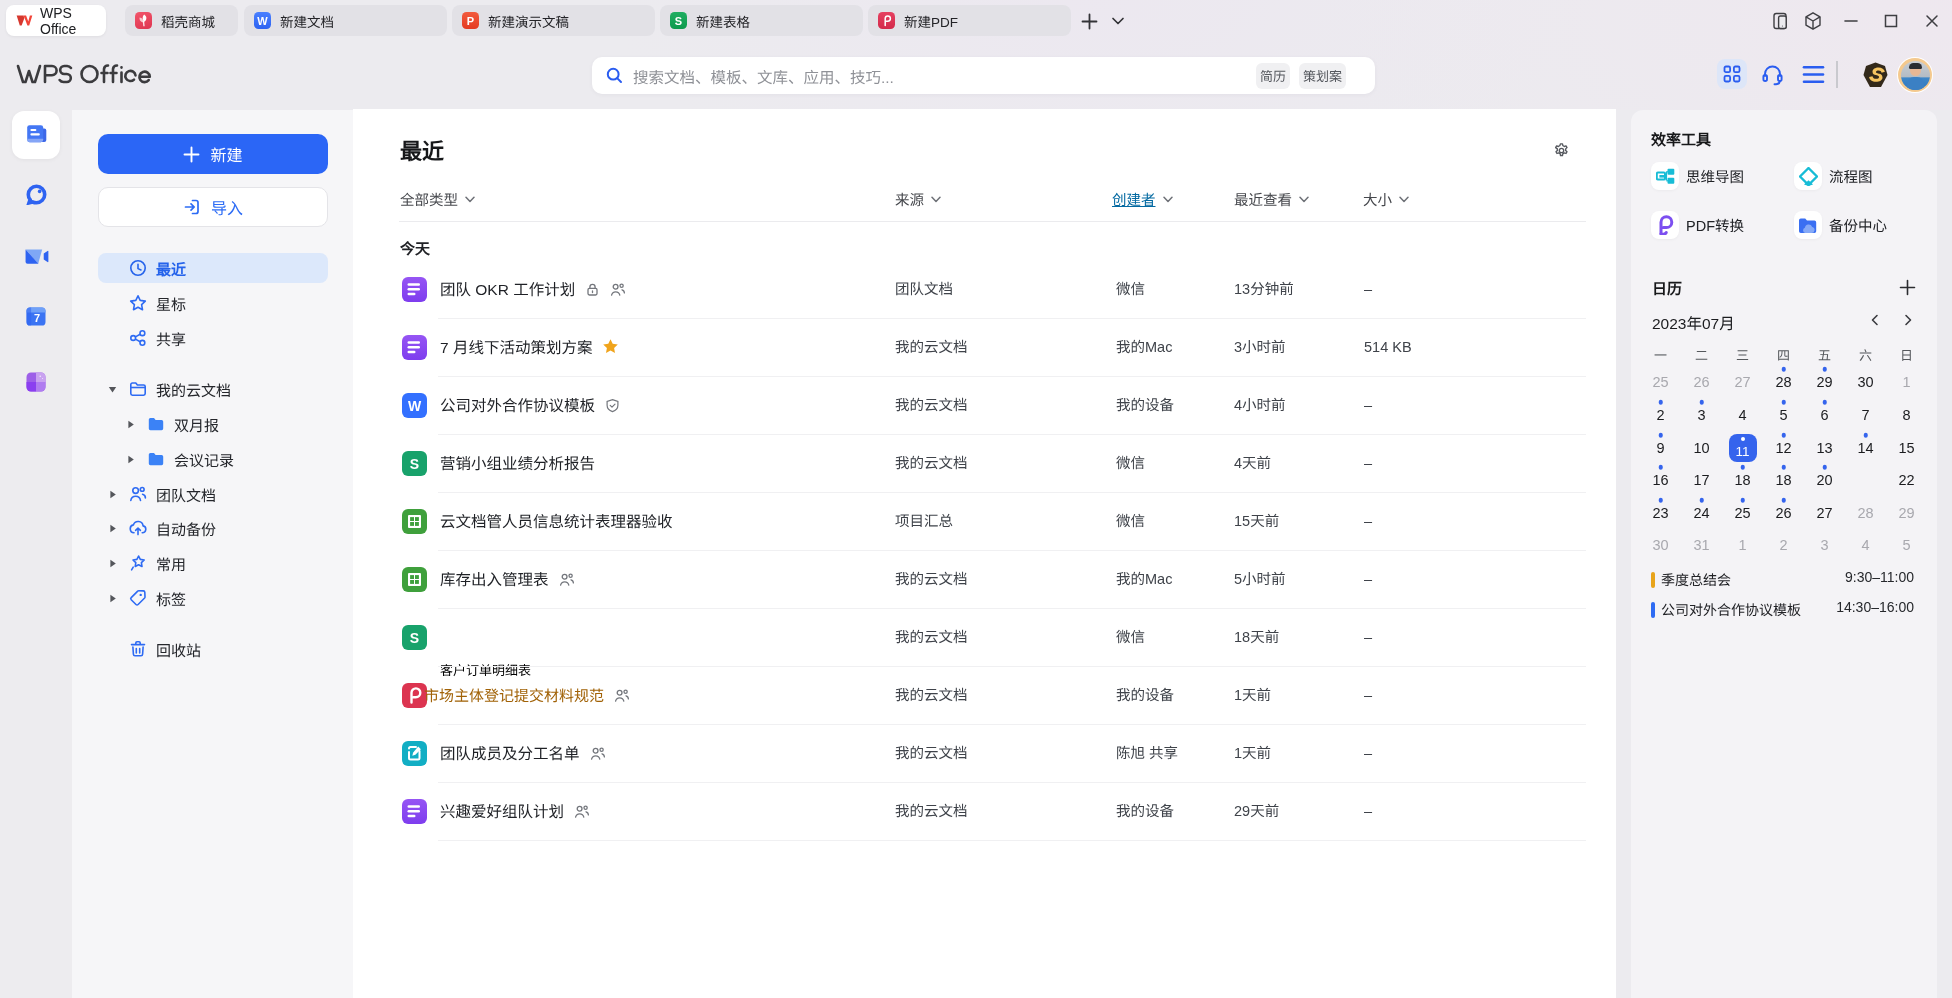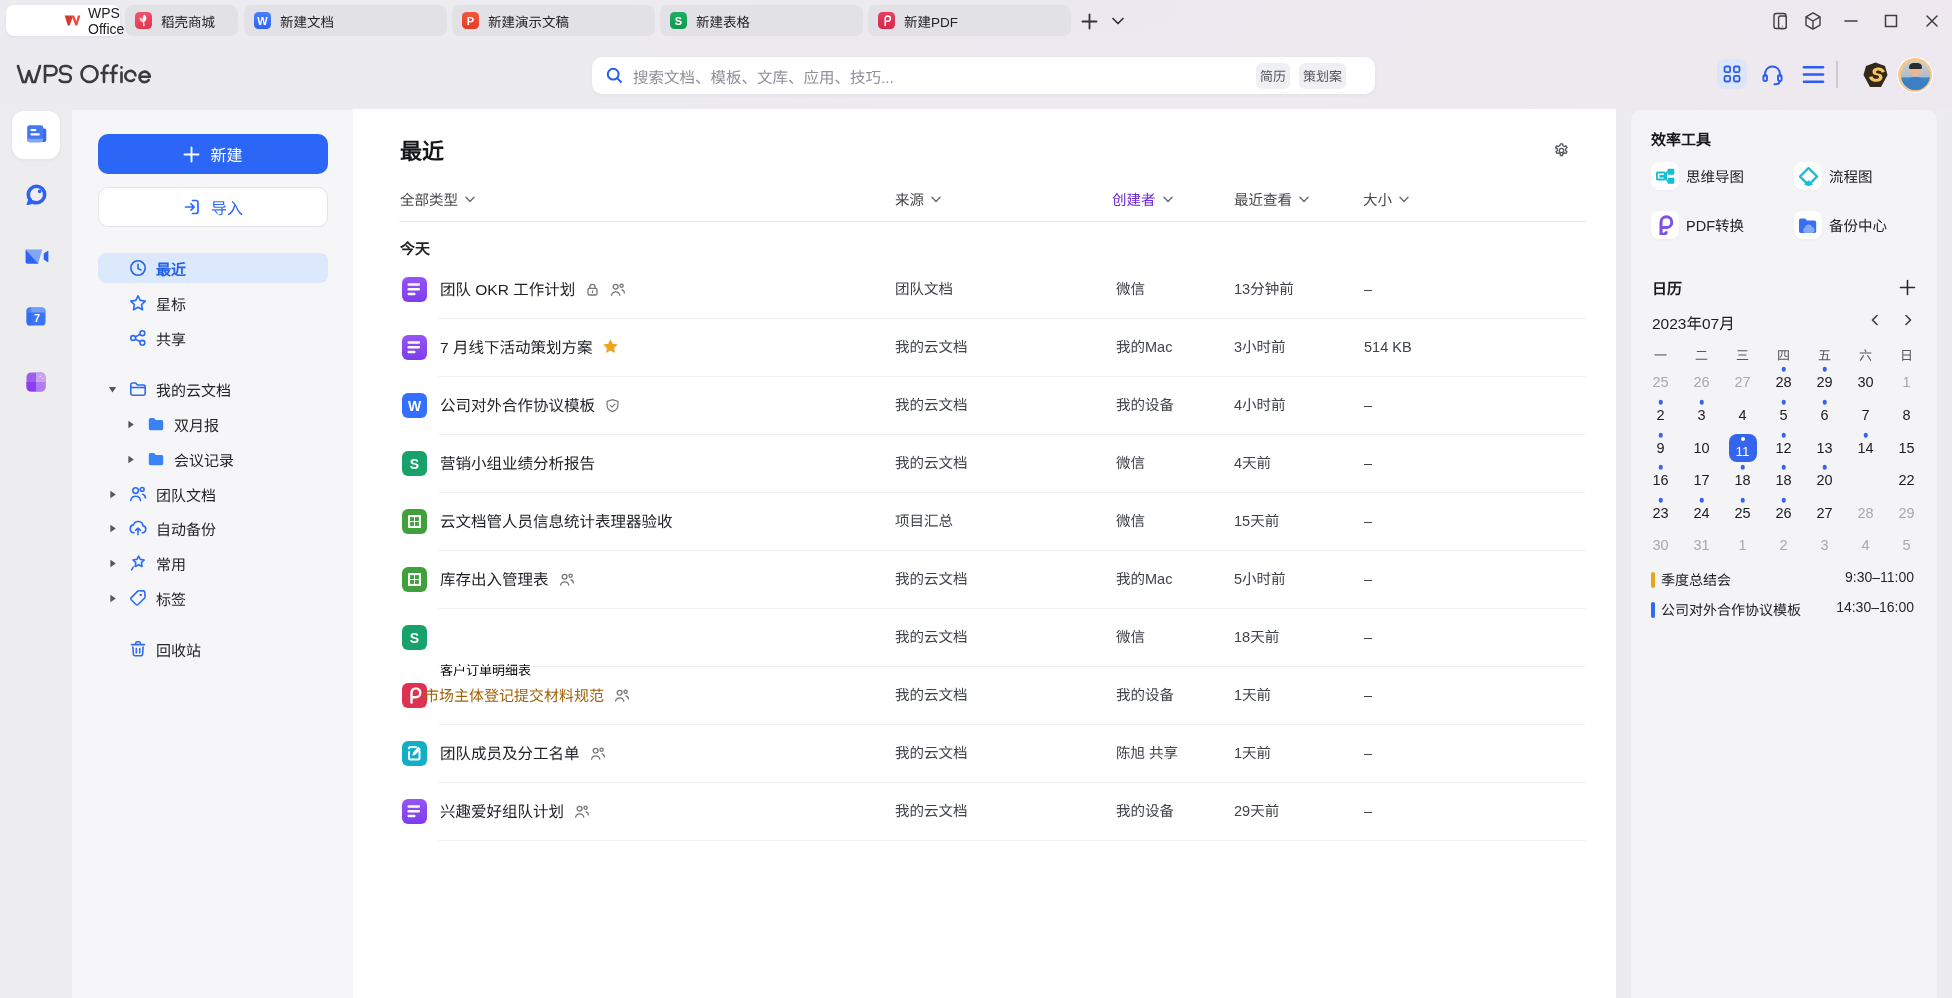--- a/index.html
+++ b/index.html
@@ -68,21 +68,21 @@
   .cal-d { position:absolute; font-size:14.5px; color:#1B1C1F; transform:translate(-50%,-50%); }
   .cal-d.dim { color:#A8A8AE; }
   .cal-dot { position:absolute; width:4.5px; height:4.5px; border-radius:50%; background:#3564ED; transform:translate(-50%,-50%); }
   .ag-t { position:absolute; font-size:14px; color:#212226; }
   .ag-time { position:absolute; font-size:14px; color:#26282C; }
 </style>
 </head>
 <body>
 <div id="headerbg" class="abs"></div>
 
-<div class="abs tab active" style="left:6px; width:114px;padding-left:48px;">
+<div class="abs tab active" style="left:6px; width:100px;">
   <span class="ticon" style="margin-right:7px;">
       <svg width="24" height="17" viewBox="0 0 26 18">
     <path d="M1 1.5 L5.8 16.5 L8.6 16.5 L13 4.8 L11.2 1.5 Z" fill="#D6382E"></path>
     <path d="M11.2 1.5 L13 4.8 L17.4 16.5 L20.2 16.5 L25 1.5 L21.2 1.5 L18.8 10.5 L15.4 1.5 Z" fill="#F24438"></path>
     <path d="M8.6 16.5 L13 4.8 L17.4 16.5 L14.8 16.5 L13 11.6 L11.2 16.5 Z" fill="#F2443800"></path>
     <path d="M6.8 9 L5.8 16.5 L8.6 16.5 L13 4.8 L11.2 1.5 Z" fill="#F26A52" opacity=".0"></path>
   </svg>
     </span>
   <span style="font-size:14px;color:#202124;">WPS Office</span>
 </div>
@@ -331,21 +331,21 @@
 <svg class="abs" style="left:1553px;top:142px;" width="17" height="17" viewBox="0 0 24 24" fill="none" stroke="#55585E" stroke-width="1.9" stroke-linejoin="round">
     <path d="M10.6 2.6 h2.8 l.5 2.6 a7 7 0 0 1 2 1.15 l2.5 -.85 1.4 2.4 -1.95 1.8 a7 7 0 0 1 0 2.3 l1.95 1.8 -1.4 2.4 -2.5 -.85 a7 7 0 0 1 -2 1.15 l-.5 2.6 h-2.8 l-.5 -2.6 a7 7 0 0 1 -2 -1.15 l-2.5 .85 -1.4 -2.4 1.95 -1.8 a7 7 0 0 1 0 -2.3 L3.7 7.9 l1.4 -2.4 2.5 .85 a7 7 0 0 1 2 -1.15 Z"></path>
     <circle cx="12" cy="12" r="3.1"></circle>
   </svg>
 <div class="abs" style="left:400px;top:188px;font-size:14.5px;color:#46484D;text-align:center;">全部类型<svg style="margin-left:7px;vertical-align:2px;" width="10" height="7" viewBox="0 0 10 7">
       <path d="M1 1.2 L5 5.4 L9 1.2" fill="none" stroke="#6E7177" stroke-width="1.5" stroke-linecap="round" stroke-linejoin="round"></path>
     </svg></div>
 <div class="abs" style="left:895px;top:188px;font-size:14.5px;color:#46484D;">来源<svg style="margin-left:7px;vertical-align:2px;" width="10" height="7" viewBox="0 0 10 7">
       <path d="M1 1.2 L5 5.4 L9 1.2" fill="none" stroke="#6E7177" stroke-width="1.5" stroke-linecap="round" stroke-linejoin="round"></path>
     </svg></div>
-<div class="abs" style="left:1112px;top:188px;font-size:14.5px;color:#6d28d9;">创建者<svg style="margin-left:7px;vertical-align:2px;" width="10" height="7" viewBox="0 0 10 7">
+<div class="abs" style="left:1112px;top:188px;font-size:14.5px;color:#0369a1;text-decoration:underline;">创建者<svg style="margin-left:7px;vertical-align:2px;" width="10" height="7" viewBox="0 0 10 7">
       <path d="M1 1.2 L5 5.4 L9 1.2" fill="none" stroke="#6E7177" stroke-width="1.5" stroke-linecap="round" stroke-linejoin="round"></path>
     </svg></div>
 <div class="abs" style="left:1234px;top:188px;font-size:14.5px;color:#46484D;">最近查看<svg style="margin-left:7px;vertical-align:2px;" width="10" height="7" viewBox="0 0 10 7">
       <path d="M1 1.2 L5 5.4 L9 1.2" fill="none" stroke="#6E7177" stroke-width="1.5" stroke-linecap="round" stroke-linejoin="round"></path>
     </svg></div>
 <div class="abs" style="left:1363px;top:188px;font-size:14.5px;color:#46484D;">大小<svg style="margin-left:7px;vertical-align:2px;" width="10" height="7" viewBox="0 0 10 7">
       <path d="M1 1.2 L5 5.4 L9 1.2" fill="none" stroke="#6E7177" stroke-width="1.5" stroke-linecap="round" stroke-linejoin="round"></path>
     </svg></div>
 <div class="abs" style="left:399px;top:221px;width:1187px;height:1px;background:#EBEBEE;"></div>
 <div class="abs" style="left:400px;top:237px;font-size:15px;font-weight:bold;color:#212226;">今天</div>

